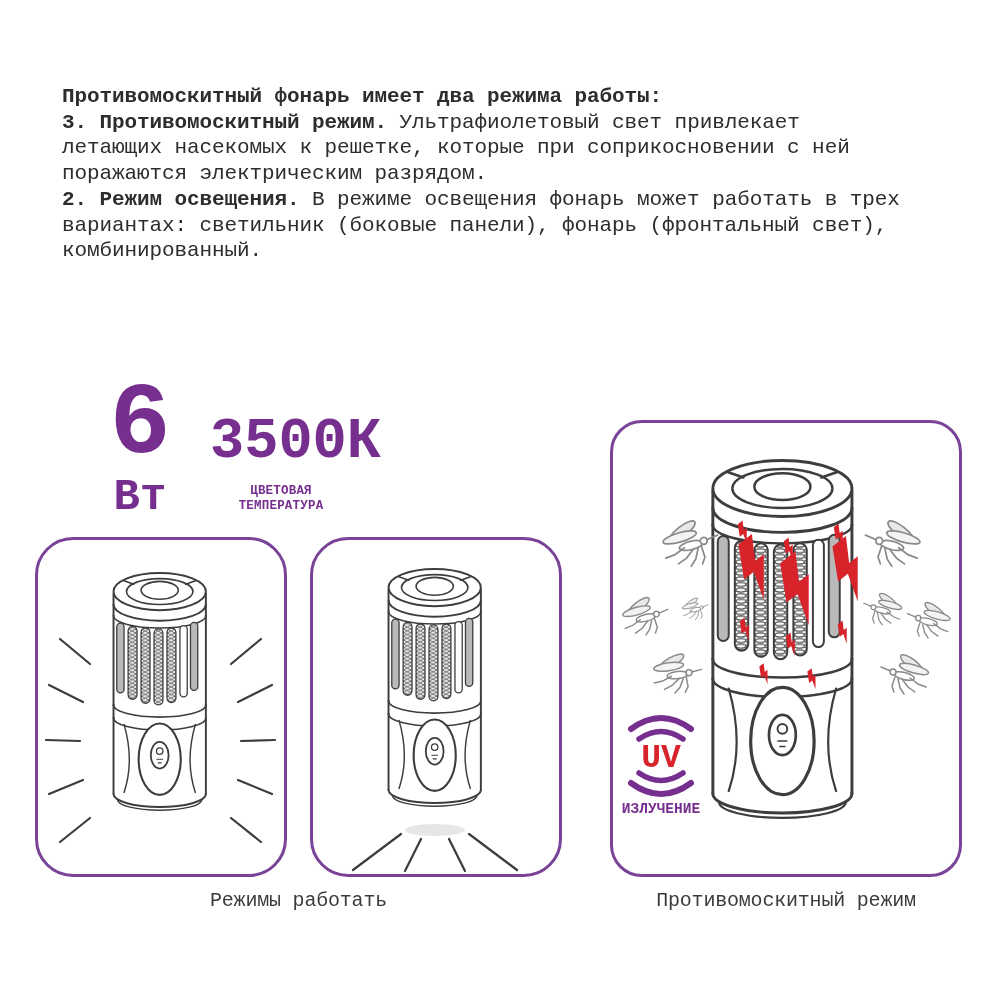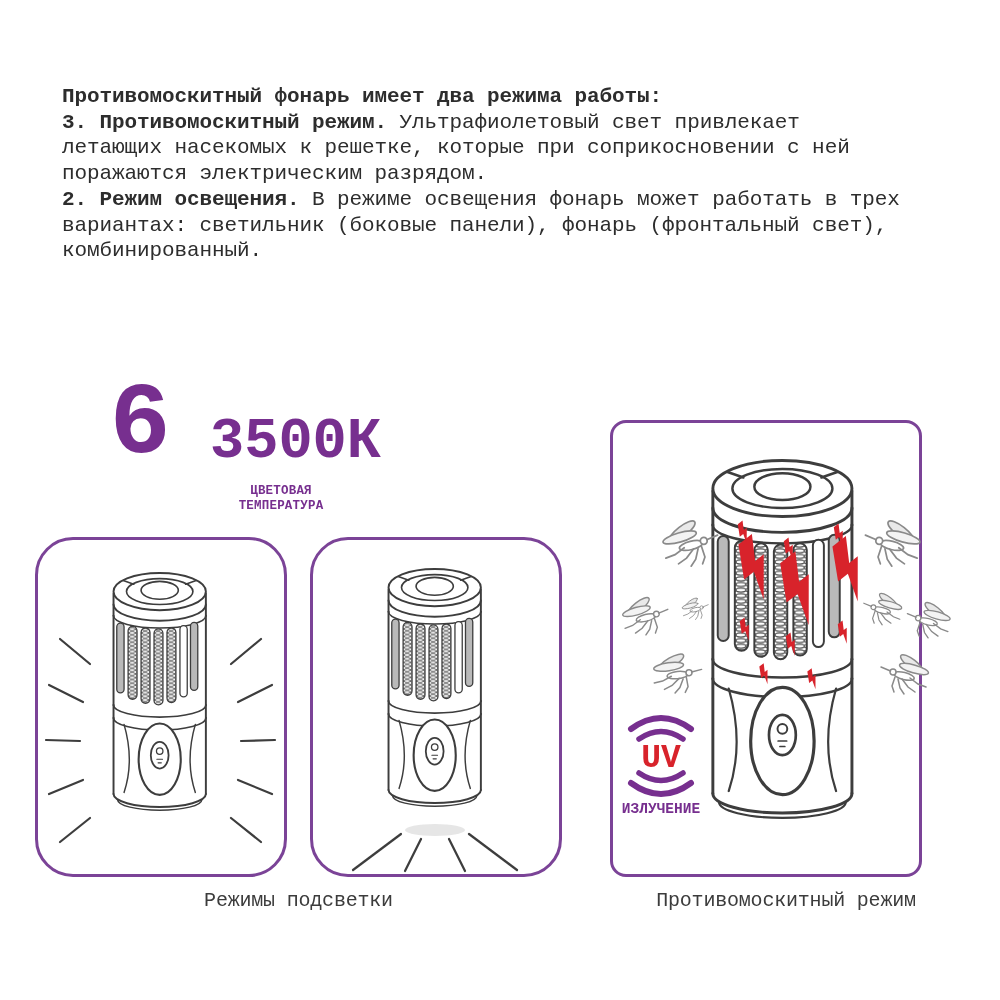--- a/index.html
+++ b/index.html
@@ -16,21 +16,21 @@
   .spec{position:absolute;text-align:center;color:#772F8F;}
   .spec-big{font-size:102px;font-weight:700;line-height:0.78;}
   .spec-unit{font-size:44px;font-weight:700;margin-top:6px;}
   .spec-value{font-size:57px;font-weight:700;line-height:1;}
   .spec-label{font-size:12.5px;font-weight:700;line-height:1.18;margin-top:13px;letter-spacing:0.2px;}
   .spec-label.small{font-size:11.5px;}
 
   
   .panel{position:absolute;background:#fff;border:3.5px solid #7B4397;box-sizing:border-box;}
   .panel-small{width:252px;height:340px;border-radius:38px;}
-  .panel-large{width:312px;height:457px;border-radius:16px;}
+  .panel-large{width:352px;height:457px;border-radius:32px;}
   .panel svg{display:block;}
 
   
   .caption{position:absolute;text-align:center;font-size:20px;color:#3c3c3c;letter-spacing:-0.2px;}
 </style>
 </head>
 <body>
 
 <div class="page">
 
@@ -90,20 +90,21 @@
   </svg>
 
   <div class="text-block">
     <p><b>Противомоскитный фонарь имеет два режима работы:</b></p>
     <p><b>3. Противомоскитный режим.</b> <span>Ультрафиолетовый свет привлекает летающих насекомых к решетке, которые при соприкосновении с ней поражаются электрическим разрядом.</span></p>
     <p><b>2. Режим освещения.</b> <span>В режиме освещения фонарь может работать в трех вариантах: светильник (боковые панели), фонарь (фронтальный свет), комбинированный.</span></p>
   </div>
 
   <div class="spec" style="left:78px;top:386px;width:124px;">
     <div class="spec-big">6</div>
+    <div class="spec-unit">Вт</div>
   </div>
 
   <div class="spec" style="left:210px;top:414px;width:142px;">
     <div class="spec-value">3500К</div>
     <div class="spec-label">
       <div>ЦВЕТОВАЯ</div>
       <div>ТЕМПЕРАТУРА</div>
     </div>
   </div>
 
@@ -176,16 +177,16 @@
           <path d="M26,316 Q48,301 70,316" stroke-width="5.5"></path>
           <path d="M18,360 Q48,382 78,360"></path>
           <path d="M26,350 Q48,365 70,350" stroke-width="5.5"></path>
         </g>
         <text x="48" y="344" font-size="33" font-weight="bold" fill="#D8232B" text-anchor="middle">UV</text>
         <text x="48" y="390" font-size="14.5" font-weight="bold" fill="#772F8F" text-anchor="middle">ИЗЛУЧЕНИЕ</text>
       </g>
     </svg>
   </div>
 
-  <div class="caption" style="left:35px;top:889px;width:527px;">Режимы подсветки</div>
+  <div class="caption" style="left:35px;top:889px;width:527px;">Режимы работать</div>
   <div class="caption" style="left:610px;top:889px;width:352px;">Противомоскитный режим</div>
 
 </div>
 
 </body></html>

